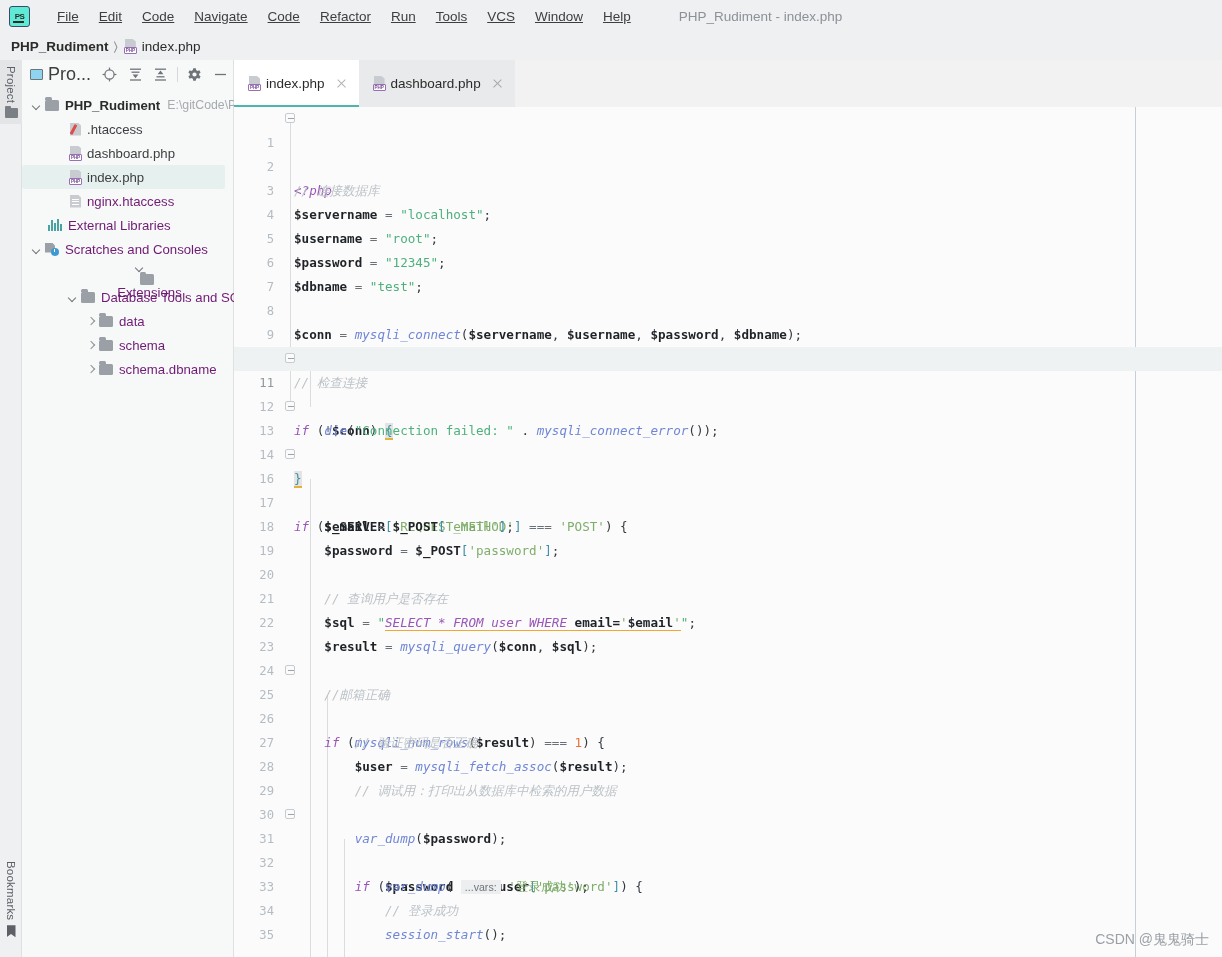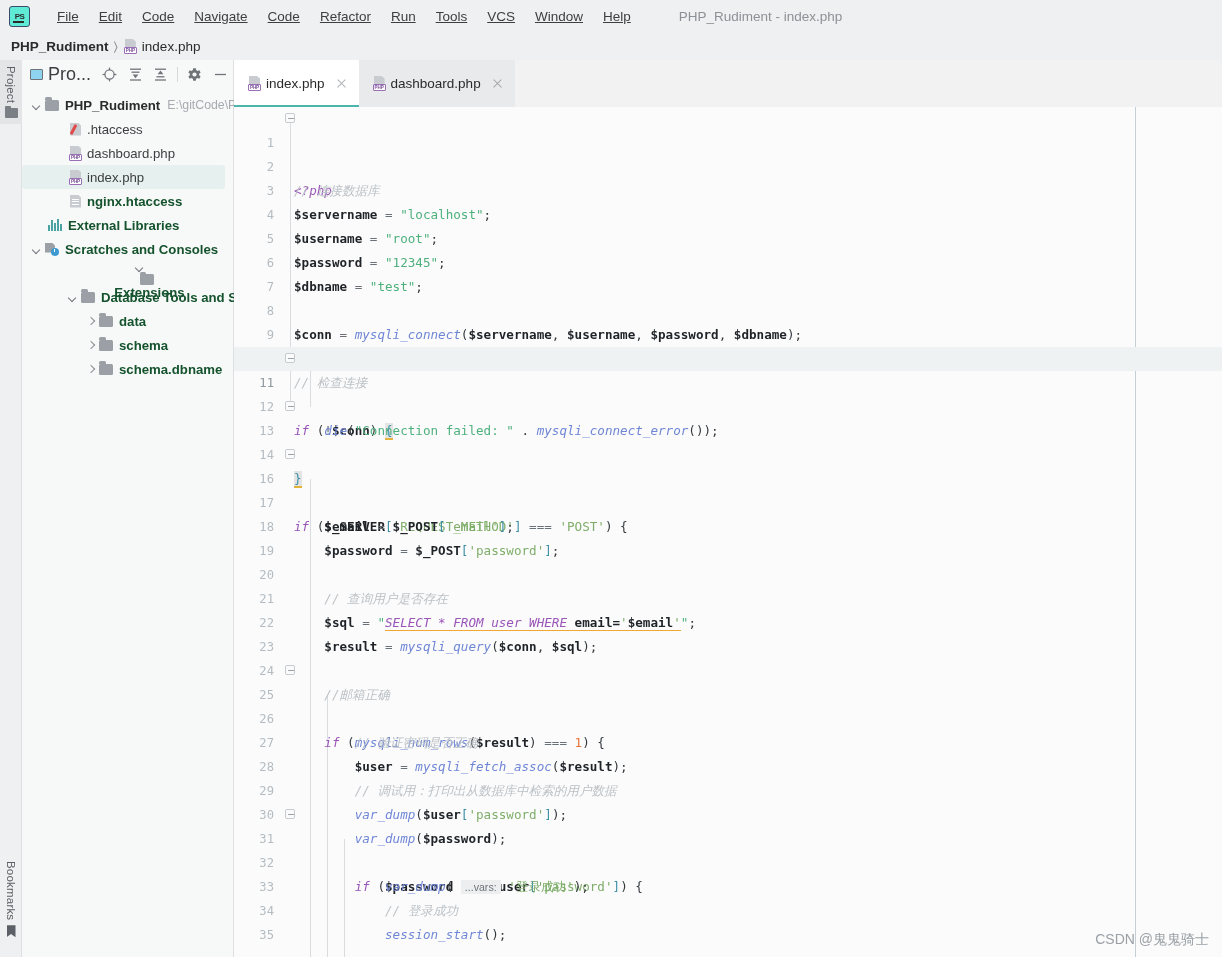--- a/index.html
+++ b/index.html
@@ -128,21 +128,21 @@
   .arrow.right:after{
     content:"";position:absolute;left:4px;top:3.5px;width:5px;height:5px;
     border-right:1.4px solid #8b9096;border-top:1.4px solid #8b9096;transform:rotate(45deg);
   }
   .fldr{
     width:14px;height:11px;background:#9aa0a6;border-radius:1.5px;position:relative;margin-right:6px;flex:0 0 auto;
   }
   .fldr:before{content:"";position:absolute;left:0;top:-2.5px;width:6.5px;height:3px;background:#9aa0a6;border-radius:1.5px 1.5px 0 0;}
   .nm{font-size:13.2px;}
   .nm.bold{font-weight:bold;color:#2b2b2b;}
-  .nm.dim{color:#14532d;font-weight:bold;}
+  .nm.dim{color:#701a75;}
   .path{color:#a6abb0;font-size:12.3px;margin-left:7px;}
 
   .ht-ico{position:relative;width:13px;height:15px;margin-right:5px;flex:0 0 auto;}
   .ht-ico .sheet{position:absolute;left:1px;top:1px;width:11px;height:13px;background:#c8ccd0;
     clip-path:polygon(0 0,72% 0,100% 24%,100% 100%,0 100%);}
   .ht-ico .pen{position:absolute;left:3px;top:2px;width:3px;height:11px;background:#e04a4a;transform:rotate(28deg);border-radius:1px;}
   .lib-ico{width:14px;height:12px;margin-right:6px;flex:0 0 auto;display:flex;align-items:flex-end;gap:1.3px;}
   .lib-ico i{display:block;width:2px;background:#4aa3a3;}
   .scratch-ico{position:relative;width:14px;height:13px;margin-right:6px;flex:0 0 auto;}
   .scratch-ico .p{position:absolute;left:0;top:0;width:10px;height:10px;background:#9aa0a6;
@@ -596,21 +596,20 @@
         <span class="code"><span class="pl">        </span><span class="var">$user</span><span class="op"> = </span><span class="fn">mysqli_fetch_assoc</span><span class="pl">(</span><span class="var">$result</span><span class="pl">);</span></span>
       </div>
 
       <div class="row">
         <span class="lno">28</span>
         <span class="code"><span class="pl">        </span><span class="cm">// 调试用：打印出从数据库中检索的用户数据</span></span>
       </div>
 
       <div class="row">
         <span class="lno">29</span>
-        <span class="code"><span class="pl">        </span><span class="fn">var_dump</span><span class="pl">(</span><span class="var">$user</span><span class="brk">[</span><span class="key">'password'</span><span class="brk">]</span><span class="pl">);</span></span>
       </div>
 
       <div class="row">
         <span class="lno">30</span>
         <span class="code"><span class="pl">        </span><span class="fn">var_dump</span><span class="pl">(</span><span class="var">$password</span><span class="pl">);</span></span>
       </div>
 
       <div class="row">
         <span class="lno">31</span>
         <span class="fold"><span class="box"></span></span>

